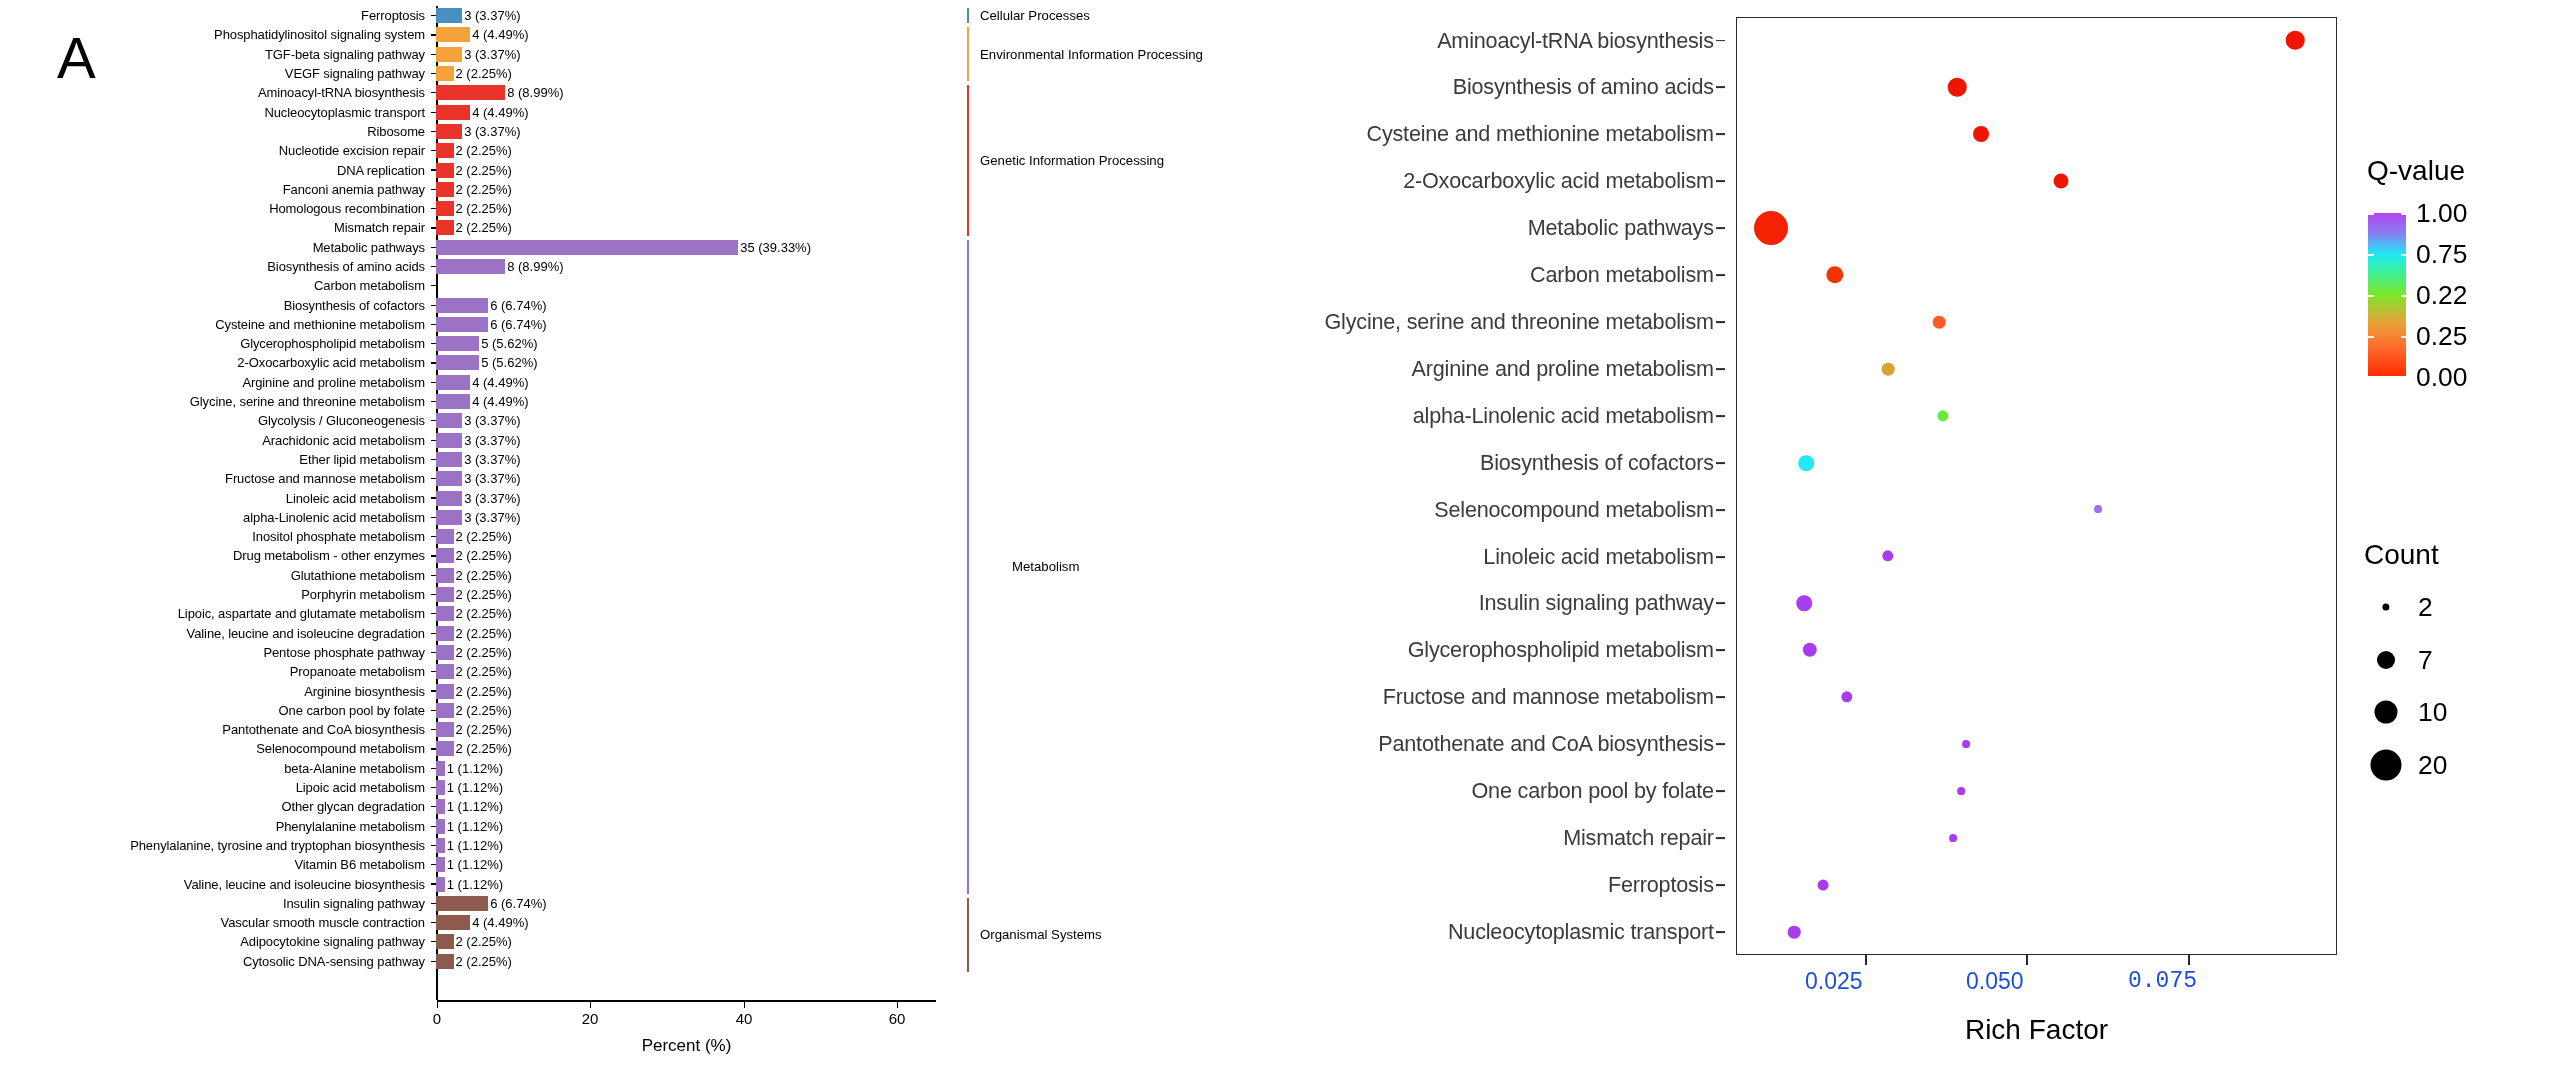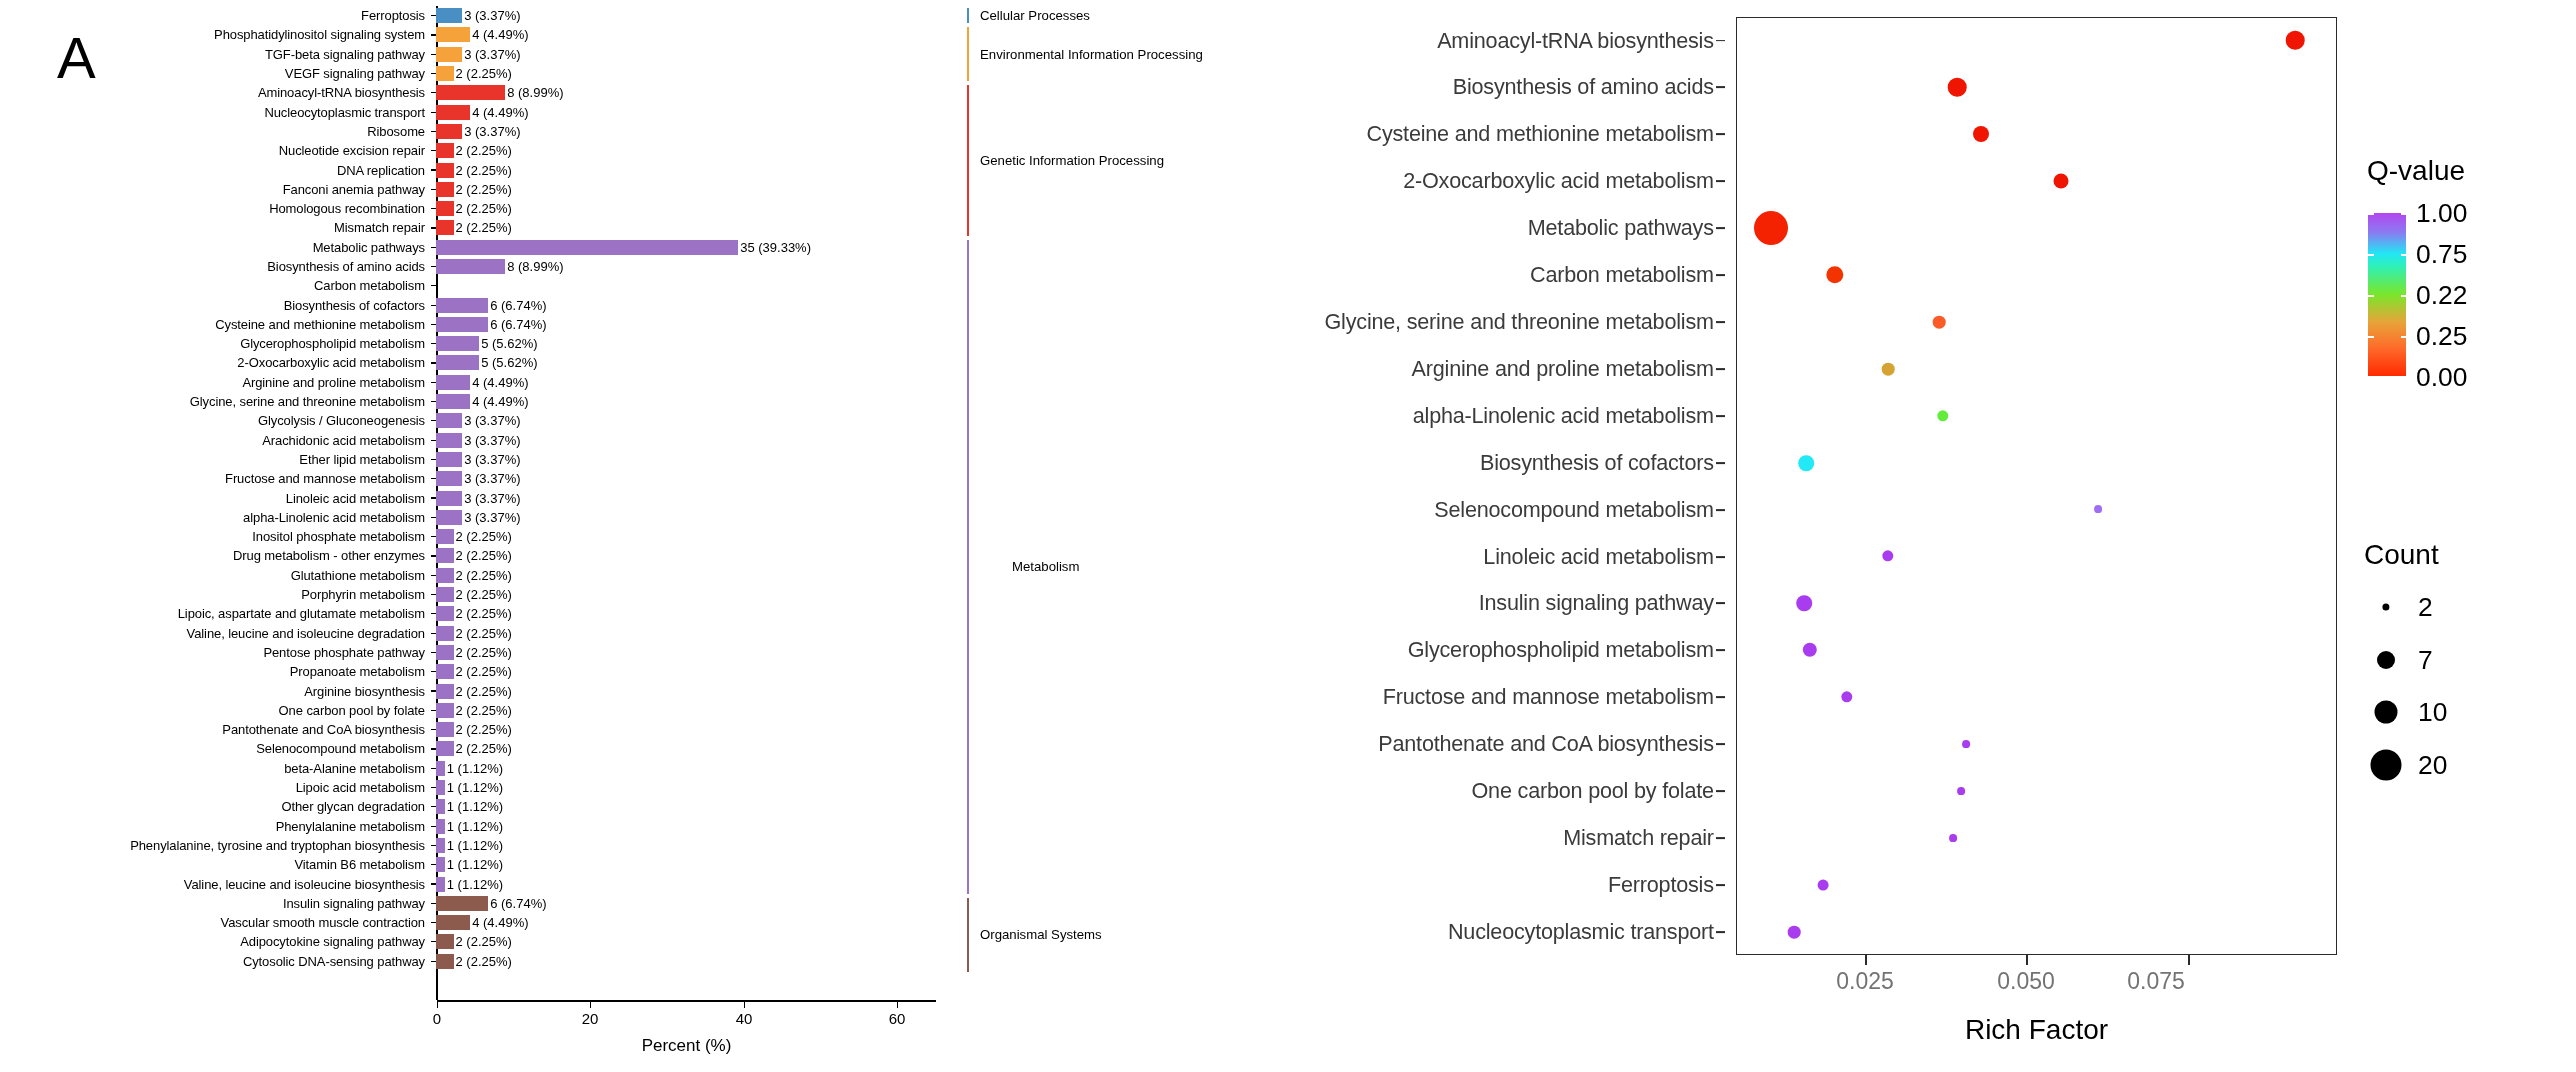--- a/index.html
+++ b/index.html
@@ -53,21 +53,21 @@
   .brow-label {
     position:absolute; right:13.2px; font-size:21.6px; color:#3b3b3b;
     white-space:nowrap; transform:translateY(-50%);
     letter-spacing:-0.2px;
   }
   .brow-tick { position:absolute; right:1.8px; width:9.6px; height:1.8px; background:#2b2b2b; transform:translateY(-50%); }
 
   .bdot { position:absolute; border-radius:50%; transform:translate(-50%,-50%); }
 
   .b-xtick { position:absolute; width:1.8px; height:9.6px; background:#2b2b2b; }
-  .b-xticklabel { position:absolute; font-size:23px; color:#737373; text-align:center; width:120px; }
+  .b-xticklabel { position:absolute; font-size:23px; color:#1d4ed8; text-align:left; width:120px; }
   #bAxisTitle { position:absolute; left:637px; top:1014px; width:601px; text-align:center; font-size:28px; color:#000; }
 
   
   #qTitle { position:absolute; left:1268px; top:155px; font-size:28px; color:#000; }
   #qBar { position:absolute; left:1269px; top:213px; width:38px; height:163px;
     background:linear-gradient(to top,#ff2a00 0%,#ff6a2a 17%,#e8a33a 33%,#7ae62b 50%,#2ff0b4 67%,#22e7f5 75%,#8a7bf0 88%,#b446f0 100%);
   }
   .q-ticklab { position:absolute; left:1317px; font-size:26.4px; color:#000; transform:translateY(-50%); }
   .q-minitick { position:absolute; width:6px; height:1.8px; background:#fff; }
 
@@ -549,21 +549,21 @@
       <div class="brow-label" style="top: 915px;">Nucleocytoplasmic transport</div>
       <div class="brow-tick" style="top: 915px;"></div>
     </div>
   <div id="bFrame"></div>
   <div id="bXTicks">
       <div class="b-xtick" style="left: 766px; top: 955px;"></div>
       <div class="b-xticklabel" style="left: 706px; top: 968px;">0.025</div>
       <div class="b-xtick" style="left: 927px; top: 955px;"></div>
       <div class="b-xticklabel" style="left: 867px; top: 968px;">0.050</div>
       <div class="b-xtick" style="left: 1089px; top: 955px;"></div>
-      <div class="b-xticklabel" style="left: 997px; top: 968px;">0.075</div>
+      <div class="b-xticklabel" style="left: 1029px; top: 968px; font-family: Liberation Mono, monospace;">0.075</div>
     </div>
   <div id="bAxisTitle">Rich Factor</div>
 
   <div id="qTitle">Q-value</div>
   <div id="qBar"></div>
   <div id="qTicks">
       <div class="q-ticklab" style="top: 213px;">1.00</div>
       <div class="q-minitick" style="left: 1269px; top: 213px;"></div>
       <div class="q-minitick" style="left: 1302px; top: 213px;"></div>
       <div class="q-ticklab" style="top: 254px;">0.75</div>

